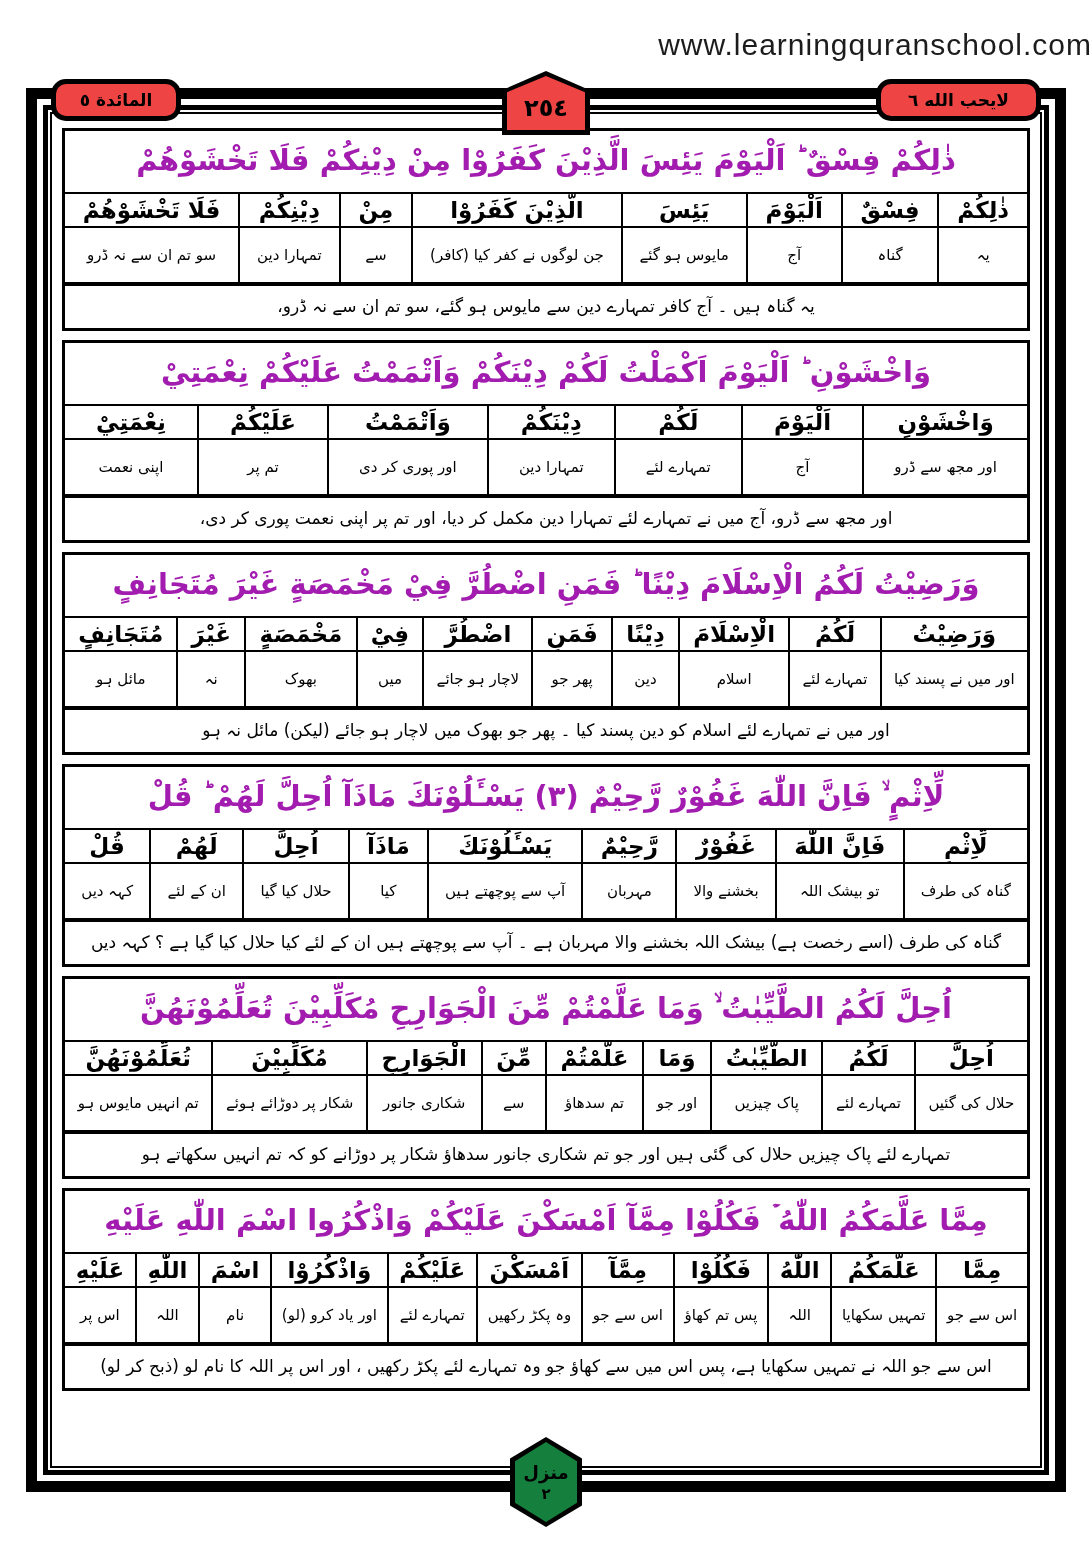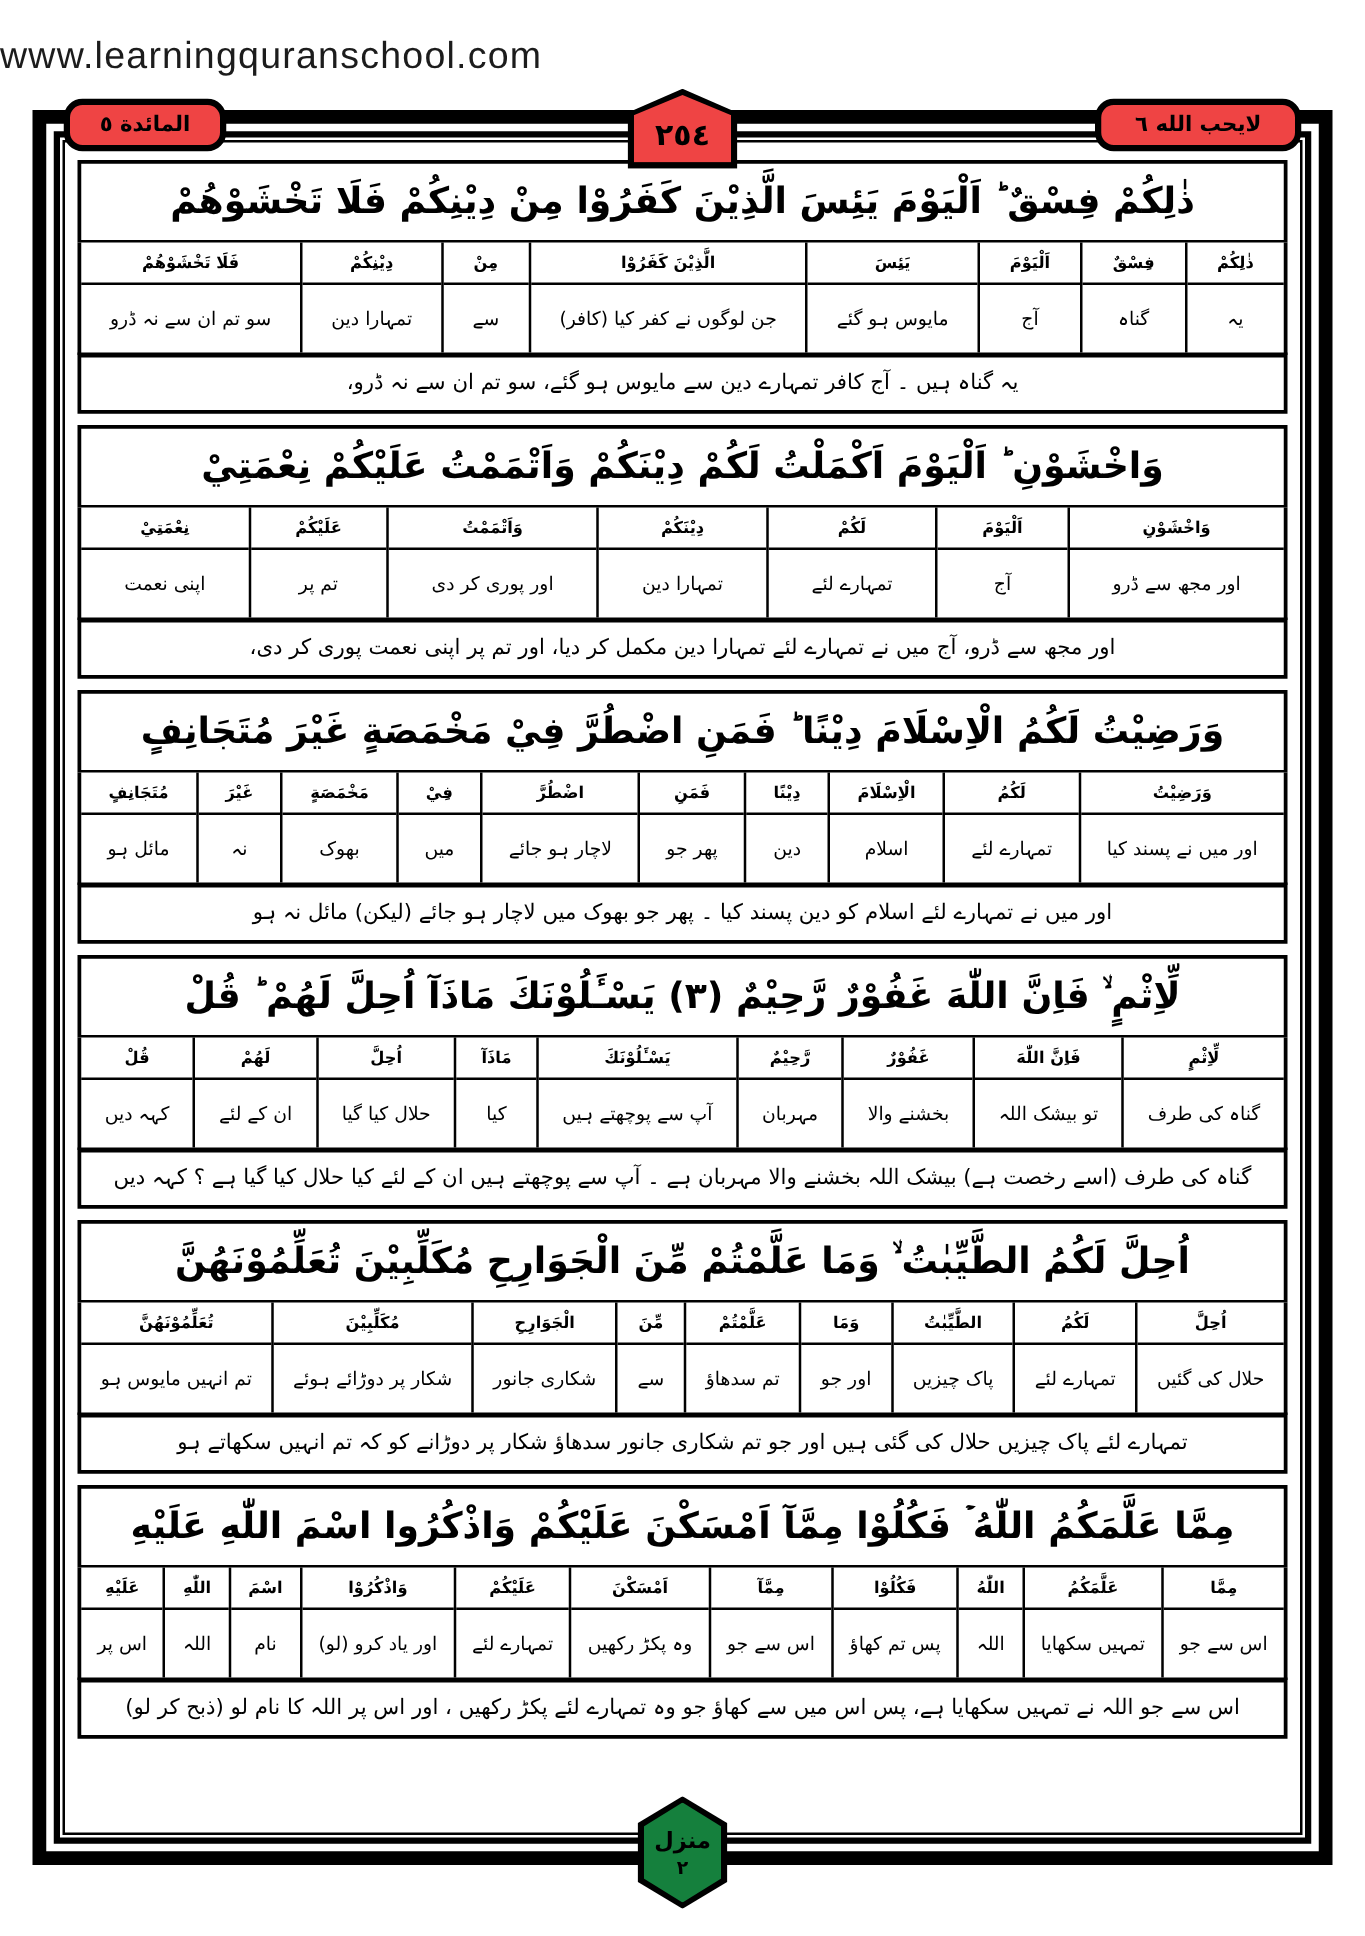--- a/index.html
+++ b/index.html
@@ -6,21 +6,21 @@
   html, body {
     margin: 0; padding: 0;
     width: 1092px; height: 1549px;
     background: #ffffff;
     font-family: "DejaVu Sans", sans-serif;
     overflow: hidden;
   }
   .url-bar {
     padding-top: 28px;
     height: 70px;
-    text-align: left;
+    text-align: right;
     font-family: "Liberation Sans", sans-serif;
     font-size: 30px;
     color: #1c1c1c;
     letter-spacing: 1px;
   }
   .page-frame {
     position: relative;
     margin: 18px 26px 0 26px;
     height: 1404px;
     border: 11px solid #000;
@@ -94,40 +94,40 @@
   .verse {
     border: 3px solid #000;
     border-bottom-width: 2px;
     height: 66px;
     line-height: 58px;
     font-size: 29px;
     font-weight: bold;
     text-align: center;
     white-space: nowrap;
     overflow: hidden;
-    color: #000000;
+    color: #a21caf;
   }
   .words {
     display: flex;
     direction: rtl;
     border: 3px solid #000;
     border-top: none;
     border-bottom-width: 2px;
   }
   .word-cell {
     flex: 1 1 auto;
     min-width: 0;
     display: flex; flex-direction: column;
   }
   .word-cell:not(:first-child) { border-inline-start: 2px solid #000; }
   .w-ar {
     height: 34px;
     border-bottom: 2px solid #000;
     display: flex; align-items: center; justify-content: center;
-    font-size: 13px; font-weight: bold;
+    font-size: 23px; font-weight: bold;
     white-space: nowrap; overflow: hidden;
     padding: 12px 5px;
   }
   .w-ur {
     height: 54px;
     display: flex; align-items: center; justify-content: center;
     text-align: center;
     font-size: 15px;
     line-height: 1.25;
     padding: 1px 4px;

